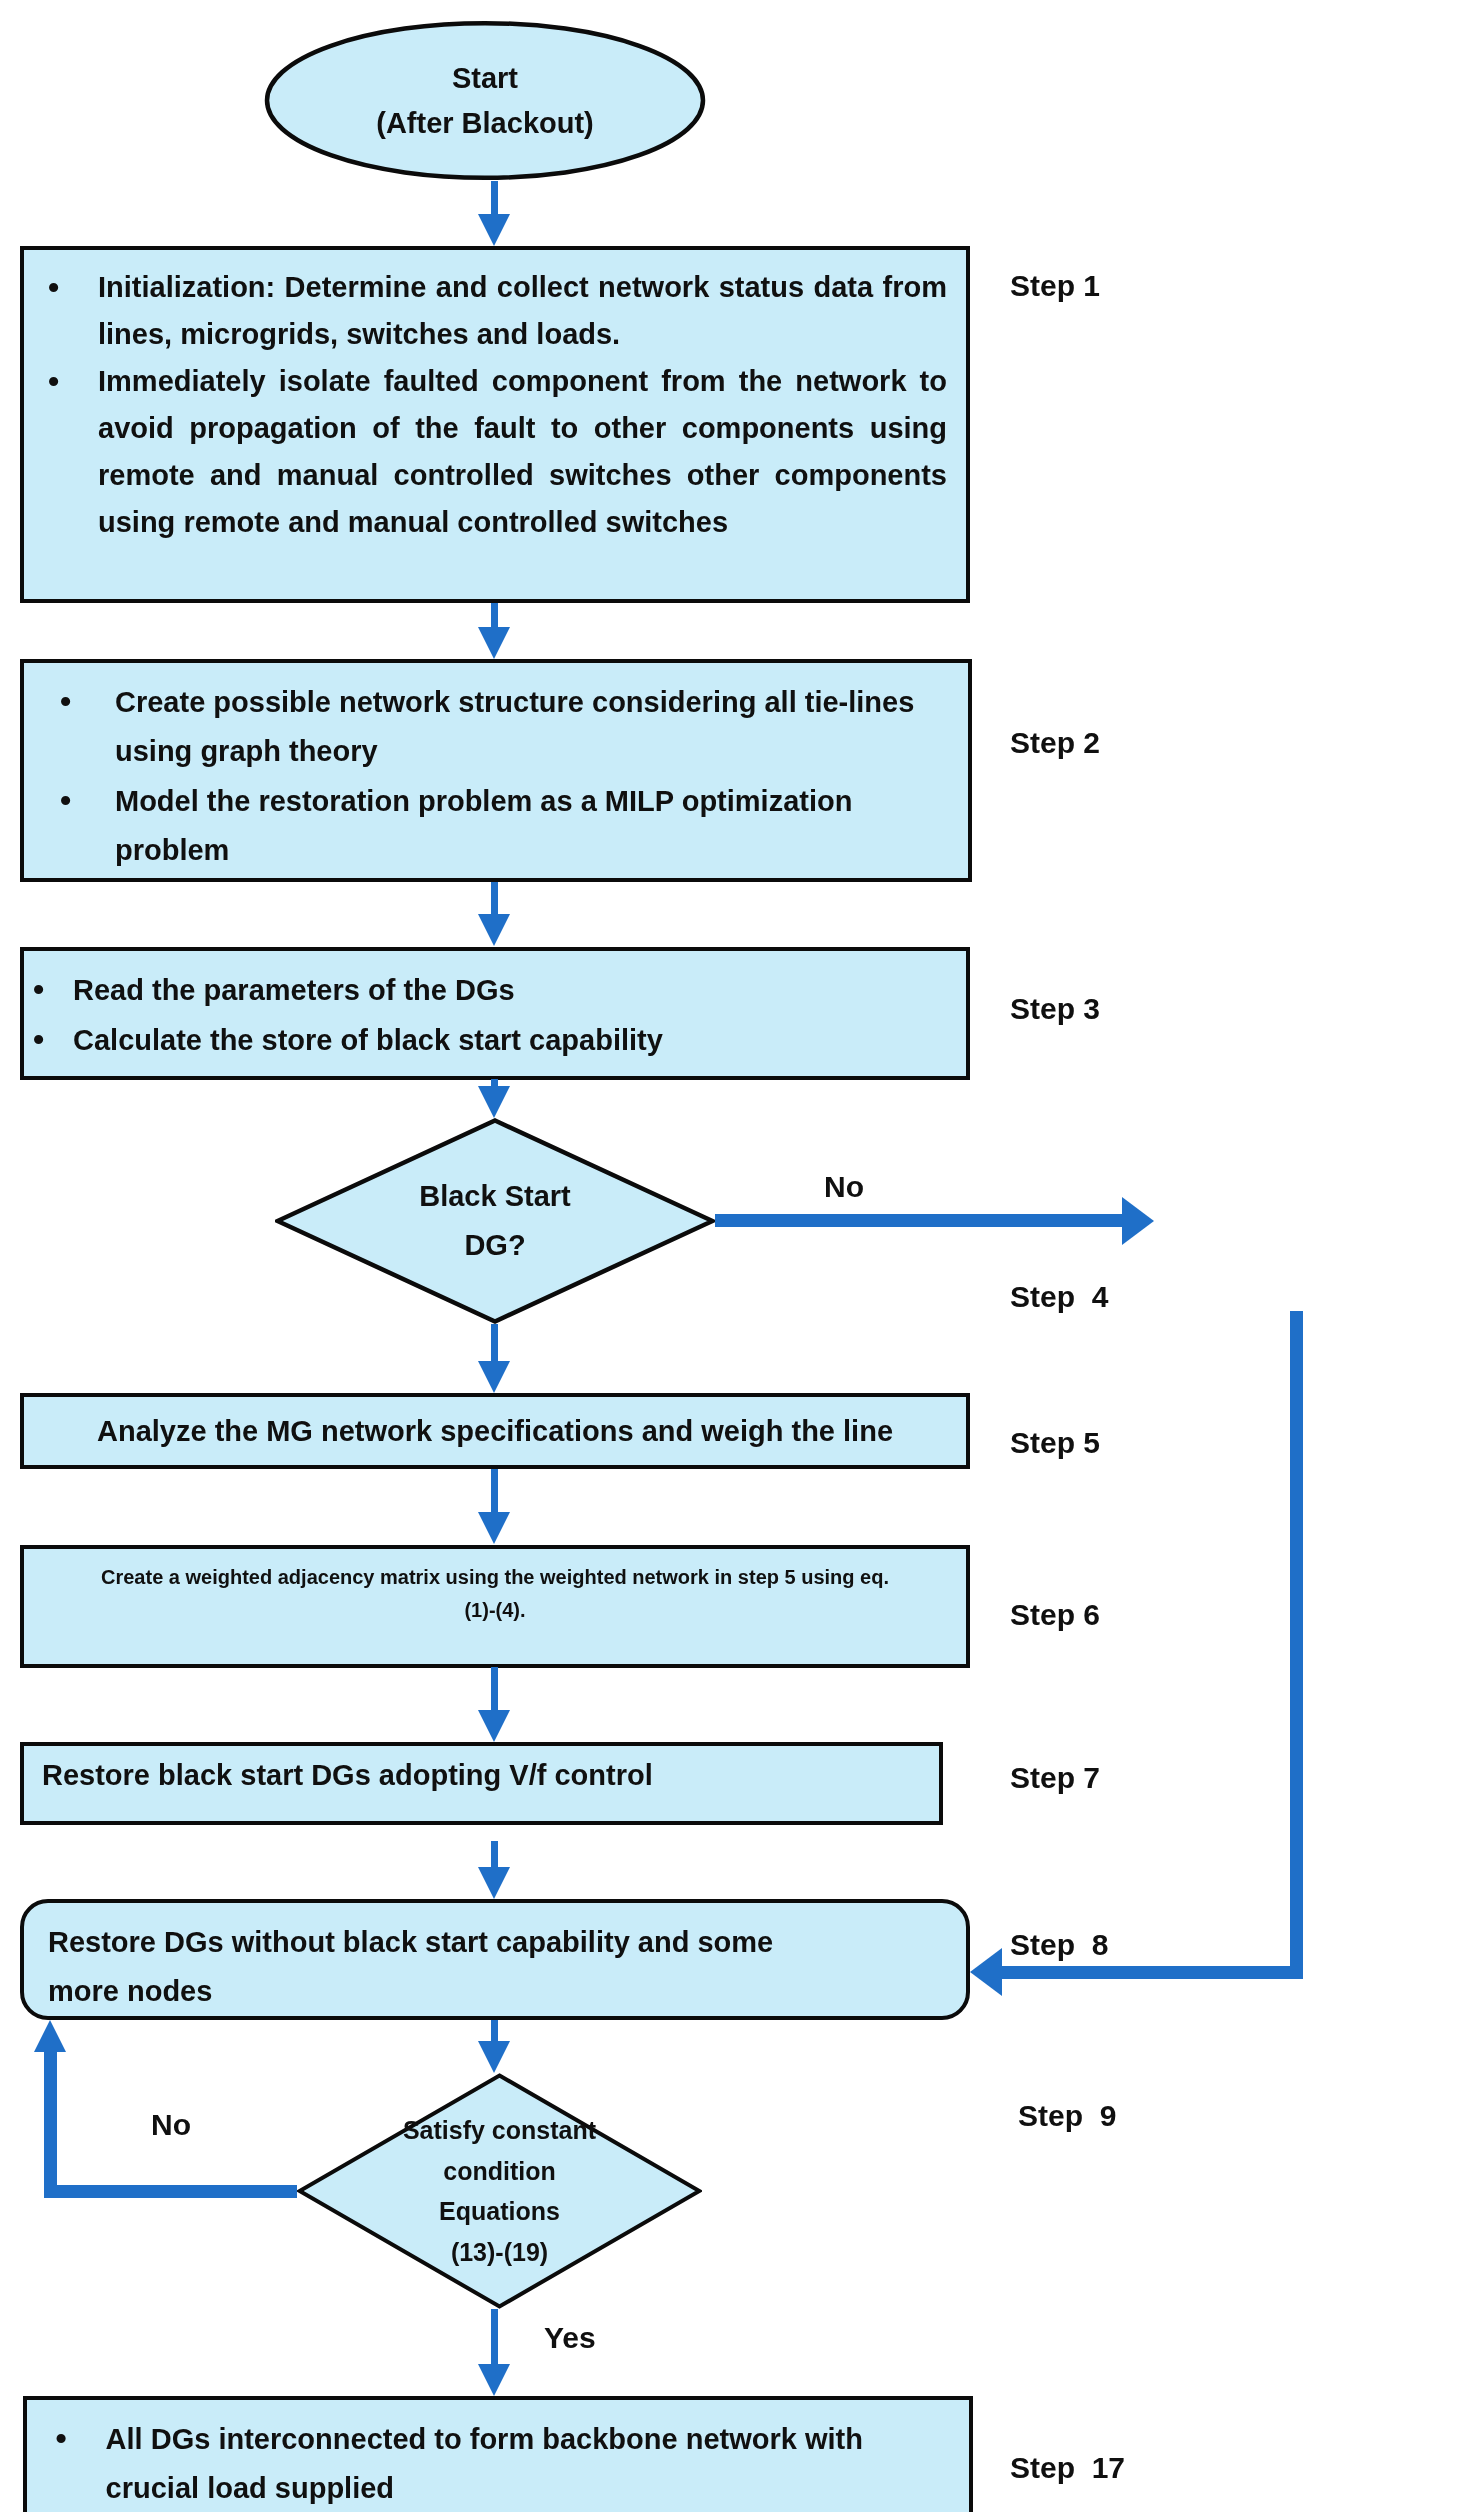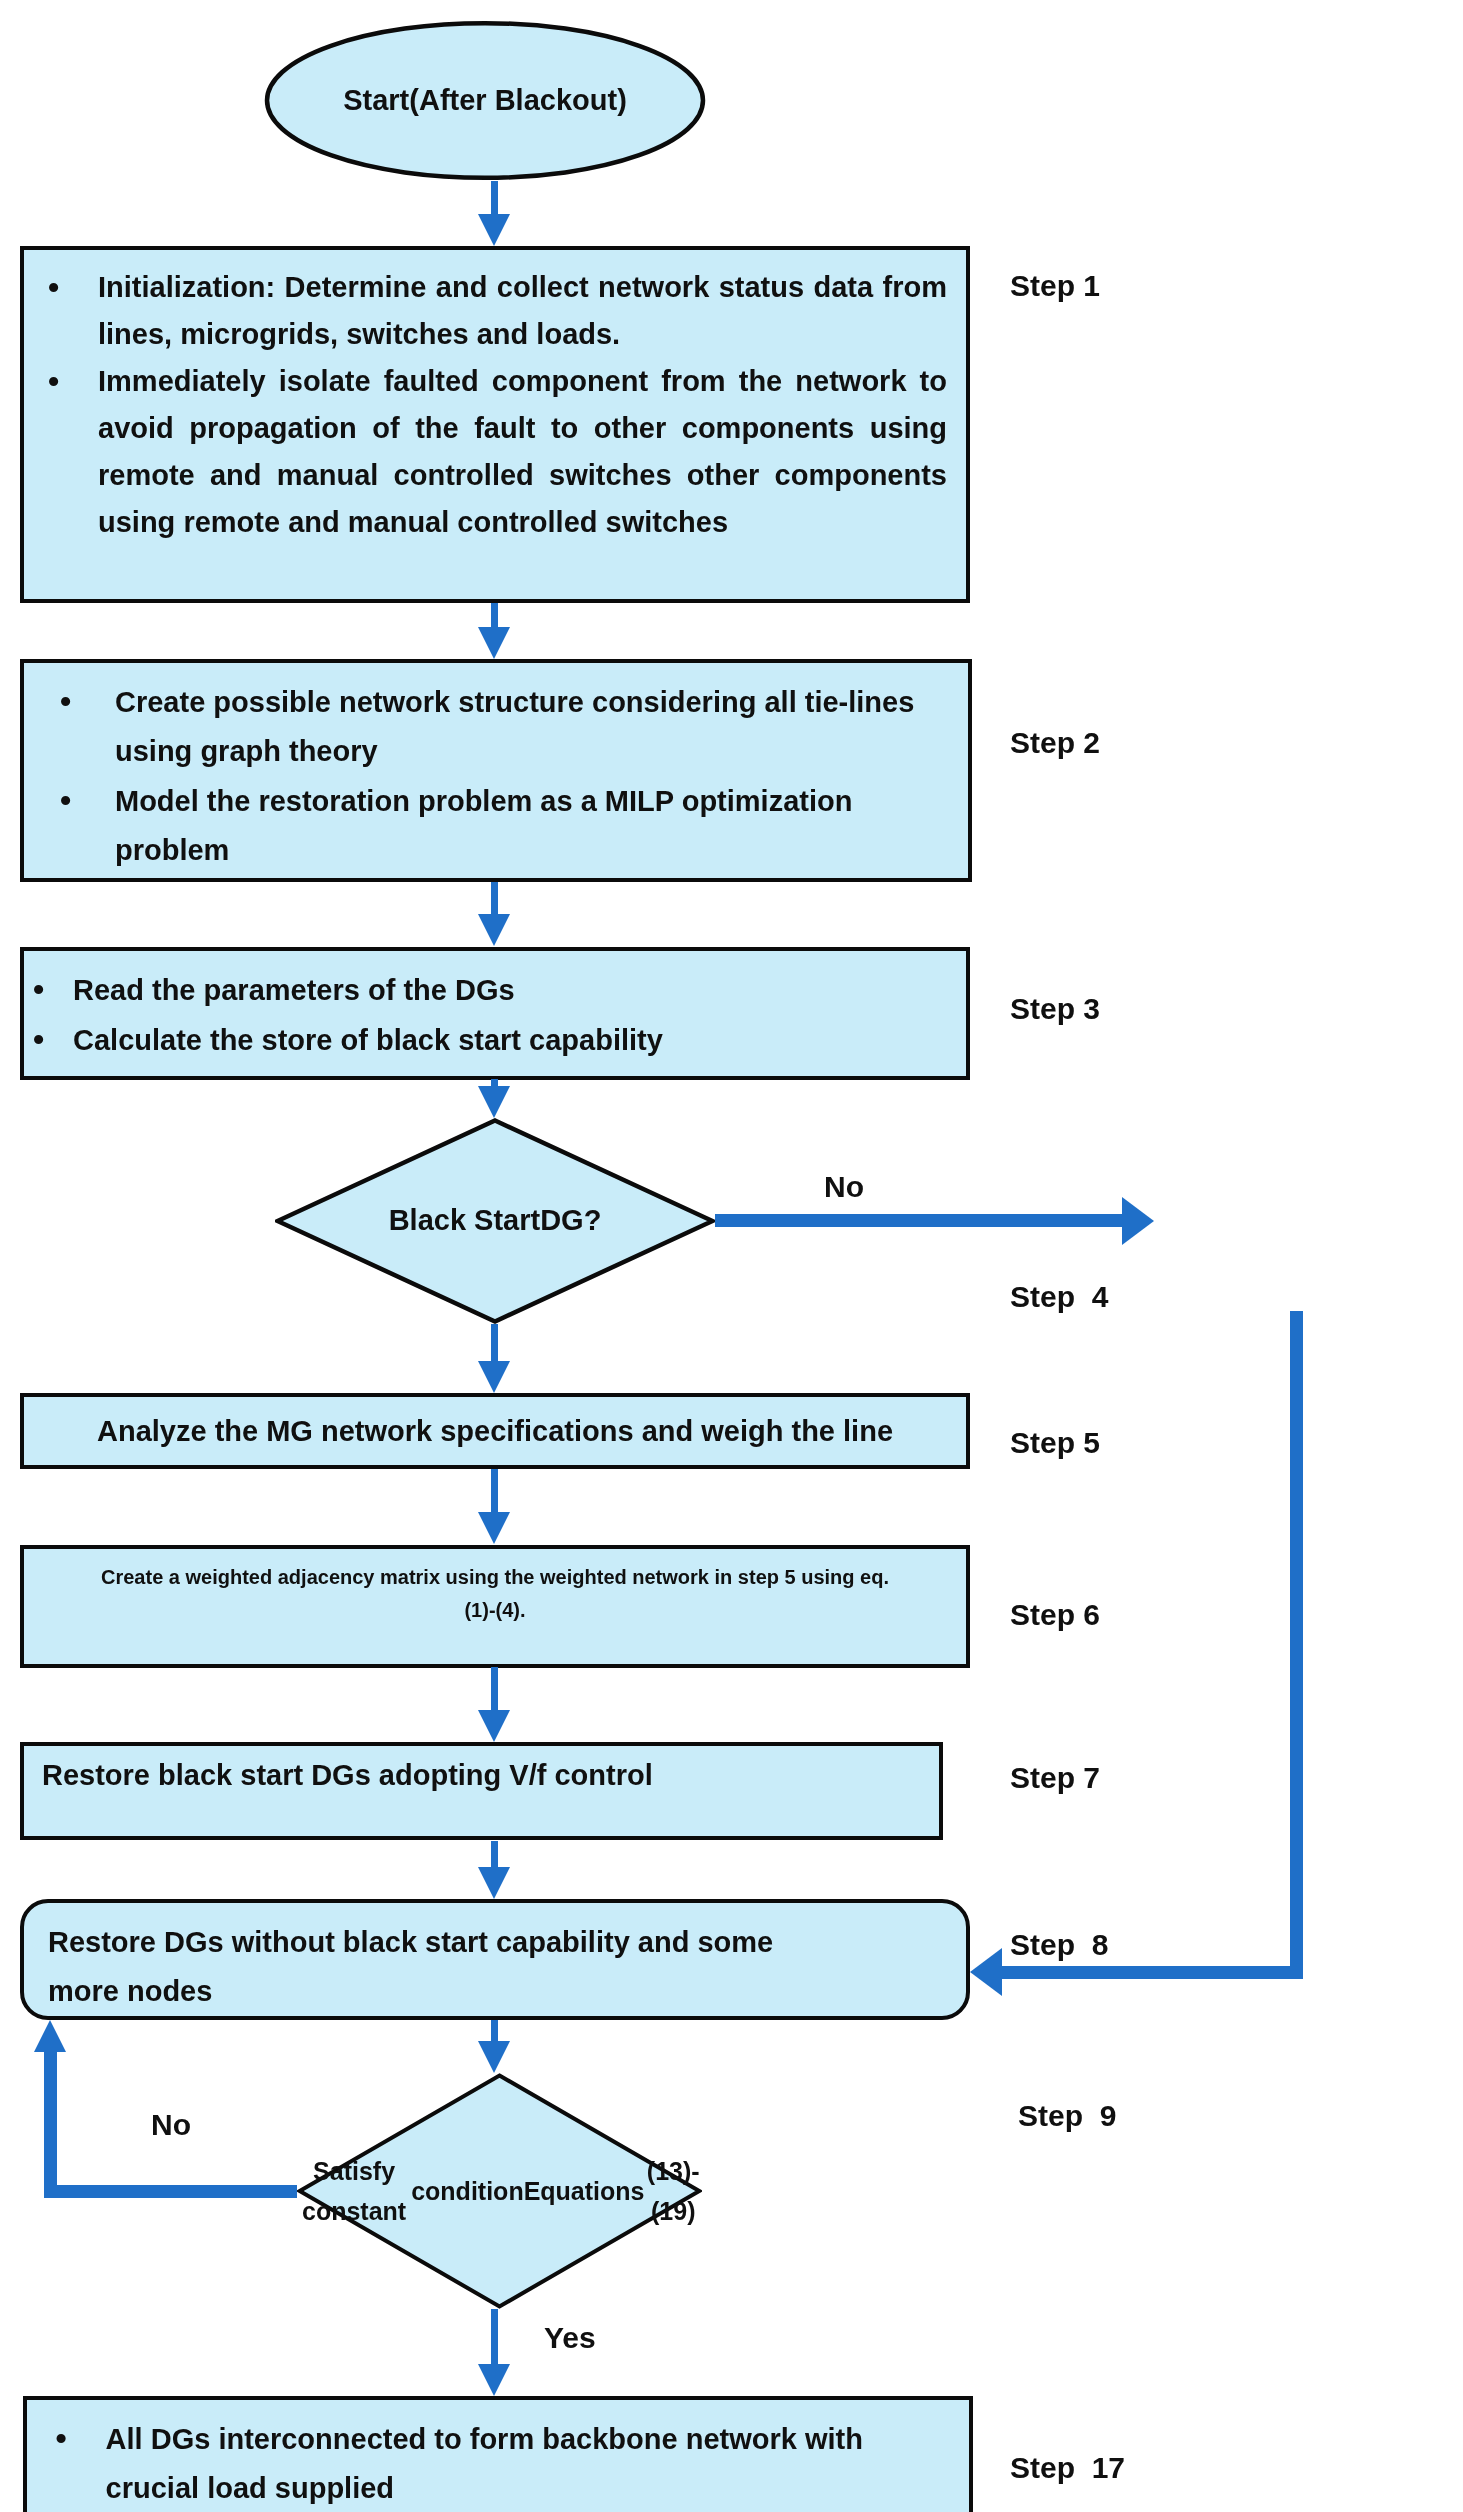--- a/index.html
+++ b/index.html
@@ -4,21 +4,21 @@
 <style>
   html,body{margin:0;padding:0;background:#ffffff;}
   #canvas{
     position:relative;width:1464px;height:2823px;background:#ffffff;
     font-family:"Liberation Sans",sans-serif;font-weight:700;color:#101010;
     overflow:hidden;
   }
   
   .rect{position:absolute;box-sizing:border-box;background:#C9ECF9;border:4.5px solid #0b0b0b;}
   .svgnode{position:absolute;}
-  .overlay{position:absolute;display:flex;align-items:center;justify-content:center;text-align:center;}
+  .overlay{position:absolute;display:flex;flex-direction:column;align-items:center;justify-content:center;text-align:center;}
   
   .shaft-v{position:absolute;width:7px;background:#1F6FC8;}
   .shaft-h{position:absolute;height:13px;background:#1F6FC8;}
   .head-down{position:absolute;width:0;height:0;border-left:16.6px solid transparent;border-right:16.6px solid transparent;border-top:32px solid #1F6FC8;}
   .head-up{position:absolute;width:0;height:0;border-left:16.6px solid transparent;border-right:16.6px solid transparent;border-bottom:32px solid #1F6FC8;}
   .head-right{position:absolute;width:0;height:0;border-top:24px solid transparent;border-bottom:24px solid transparent;border-left:32px solid #1F6FC8;}
   .head-left{position:absolute;width:0;height:0;border-top:24px solid transparent;border-bottom:24px solid transparent;border-right:32px solid #1F6FC8;}
   
   .fs{font-size:29px;line-height:1.62;}
   .steplbl{position:absolute;left:1010px;font-size:30px;white-space:pre;color:#101010;}
@@ -138,21 +138,21 @@
   <div class="rect ctr" style="left:20px;top:1545px;width:950px;height:123px;padding:12px 60px 0 60px;font-size:20px;line-height:1.66;">
     <div>Create a weighted adjacency matrix using the weighted network in step 5 using eq. (1)-(4).</div>
   </div>
   <div class="steplbl" style="top:1598px;">Step 6</div>
 
   <div>
     <div class="shaft-v" style="left:491px;top:1667px;height:44px;"></div>
     <div class="head-down" style="left:478px;top:1710px;"></div>
   </div>
 
-  <div class="rect" style="left:20px;top:1742px;width:923px;height:98px;padding:13px 0 12px 18px;font-size:29px;">
+  <div class="rect" style="left:20px;top:1742px;width:923px;height:83px;padding:13px 0 12px 18px;font-size:29px;">
     <div>Restore black start DGs adopting V/f control</div>
   </div>
   <div class="steplbl" style="top:1761px;">Step 7</div>
 
   <div>
     <div class="shaft-v" style="left:491px;top:1841px;height:27px;"></div>
     <div class="head-down" style="left:478px;top:1867px;"></div>
   </div>
 
   <div class="rect" style="left:20px;top:1899px;width:950px;height:121px;padding:15px 0 0 24px;font-size:29px;line-height:1.7;border-radius:28px;">

